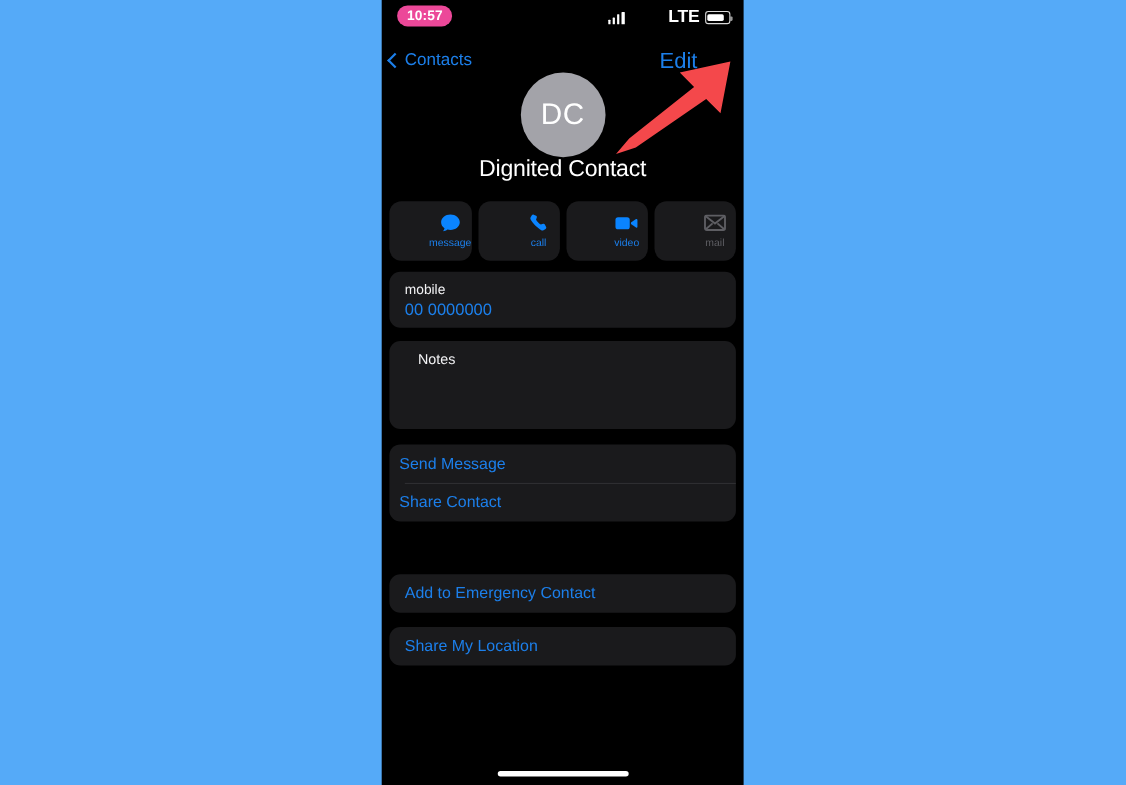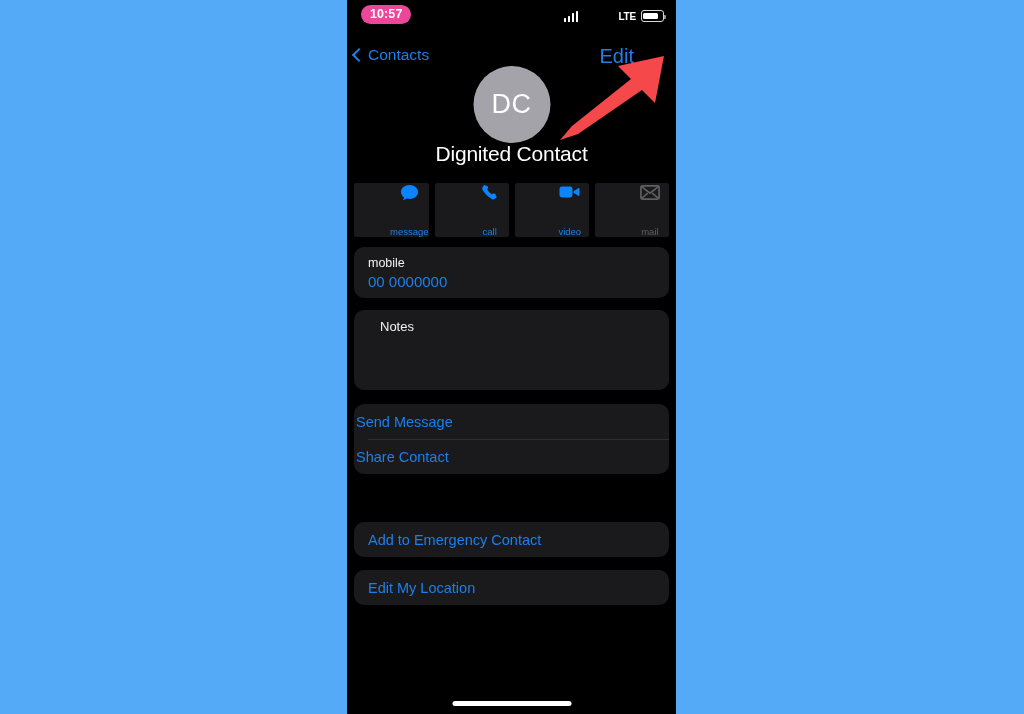--- a/index.html
+++ b/index.html
@@ -68,21 +68,21 @@
     width: 2.6px;
     background: #ffffff;
     border-radius: 0.5px;
   }
   .signal i:nth-child(1) { height: 4px; }
   .signal i:nth-child(2) { height: 6px; }
   .signal i:nth-child(3) { height: 8.5px; }
   .signal i:nth-child(4) { height: 11px; }
   .lte {
     color: #ffffff;
-    font-size: 10px;
+    font-size: 16px;
     font-weight: bold;
     letter-spacing: -0.2px;
     margin-left: 36px;
   }
   .battery {
     position: relative;
     width: 23px;
     height: 11.5px;
     border: 1.2px solid rgba(255,255,255,0.85);
     border-radius: 3px;
@@ -175,25 +175,25 @@
     left: 7px;
     top: 183px;
     width: 315px;
     display: flex;
     gap: 6px;
   }
   .action-btn {
     flex: 1 1 0;
     height: 54px;
     background: #1A1A1C;
-    border-radius: 2px;
+    border-radius: 11px;
     display: flex;
     flex-direction: column;
     align-items: center;
-    justify-content: space-between;
+    justify-content: center;
     gap: 4px;
     cursor: pointer;
     padding-left: 36px;
   }
   .action-btn.disabled { cursor: default; }
   .action-label {
     font-size: 9.5px;
     color: #1C7FEA;
   }
   .action-btn.disabled .action-label { color: #5E5E63; }
@@ -228,21 +228,21 @@
   .notes-label {
     color: #F2F2F4;
     font-size: 13px;
   }
   .card-list { top: 404px; padding: 0; overflow: hidden; }
   .list-row {
     position: relative;
     height: 35px;
     display: flex;
     align-items: center;
-    padding-left: 2px;
+    padding-left: 9px;
     color: #1C7FEA;
     font-size: 14.5px;
     cursor: pointer;
     box-sizing: border-box;
   }
   .list-row + .list-row::before {
     content: "";
     position: absolute;
     left: 14px;
     right: 0;
@@ -375,21 +375,21 @@
     <div class="card card-list">
       <div class="list-row">Send Message</div>
       <div class="list-row">Share Contact</div>
     </div>
 
     <div class="card card-emergency">
       <div class="single-row">Add to Emergency Contact</div>
     </div>
 
     <div class="card card-location">
-      <div class="single-row">Edit My Location</div>
+      <div class="single-row">Share My Location</div>
     </div>
 
     <div class="home-indicator"></div>
 
   </div>
 
   <div class="arrow">
     <svg width="112" height="96" viewBox="0 0 112 96">
       <path d="M108 2 L62 12 L75 25 L16 72 L4 86 L22 80 L86 36 L99 49 Z" fill="#F4484B"></path>
     </svg>

